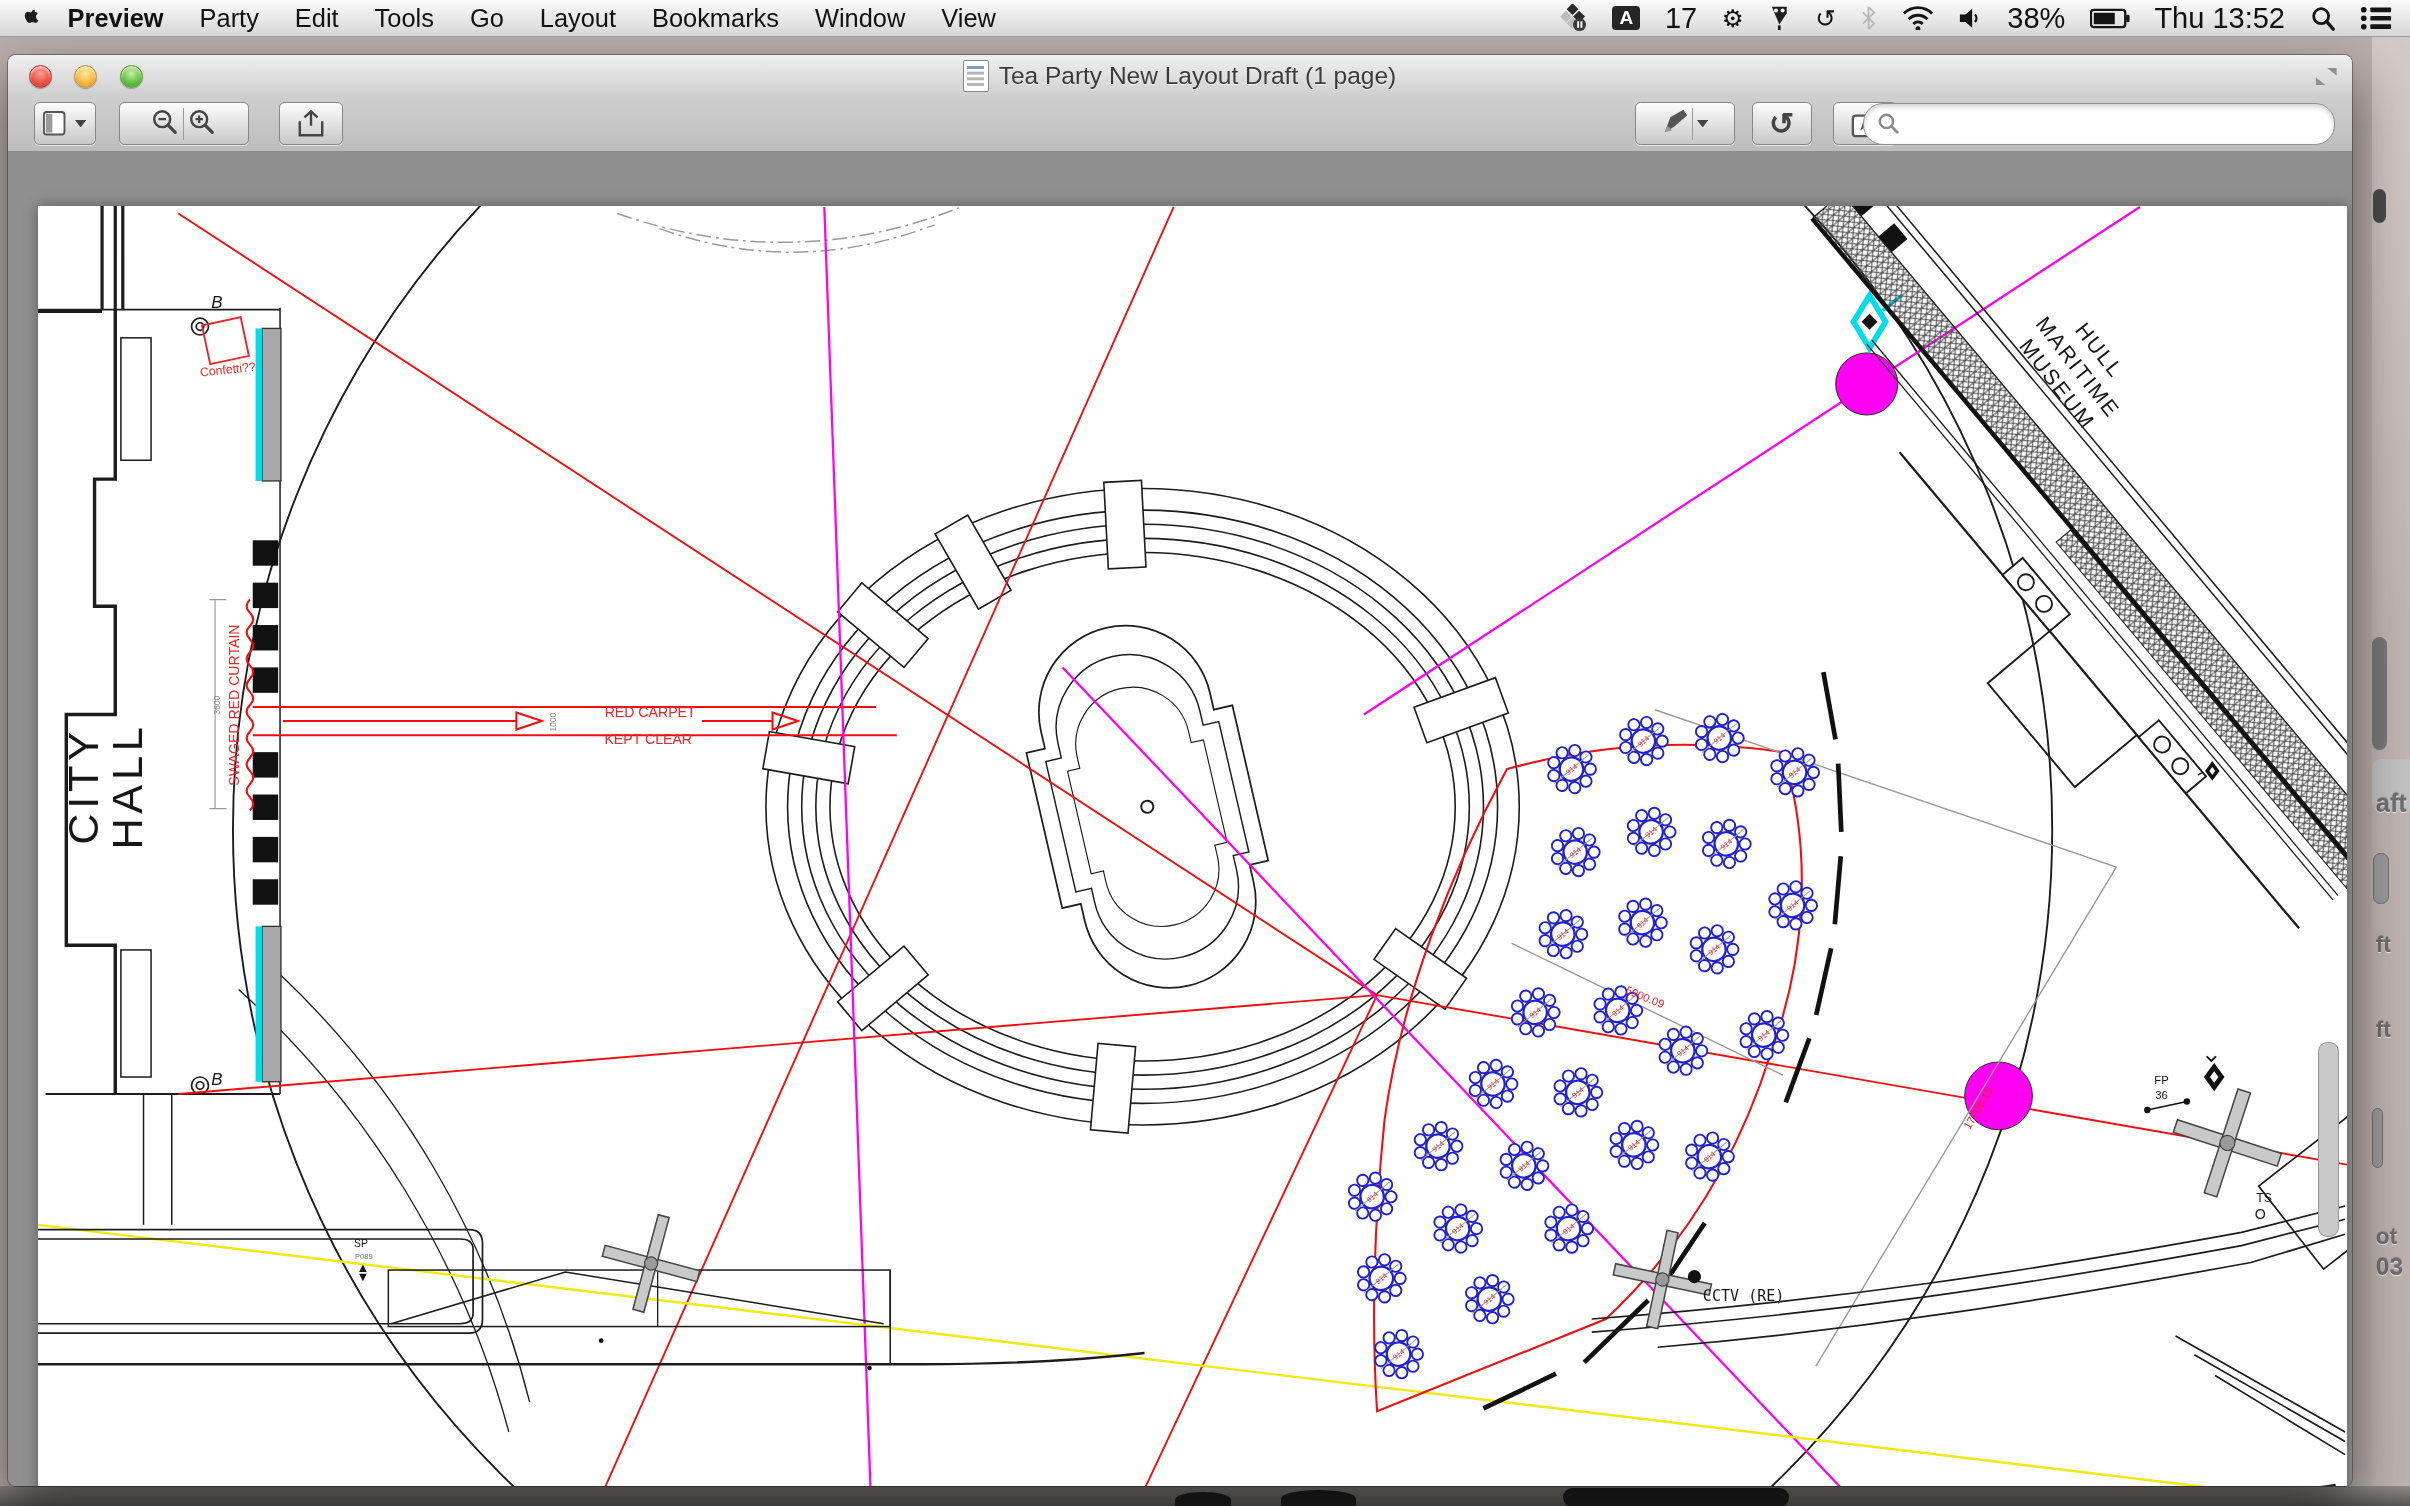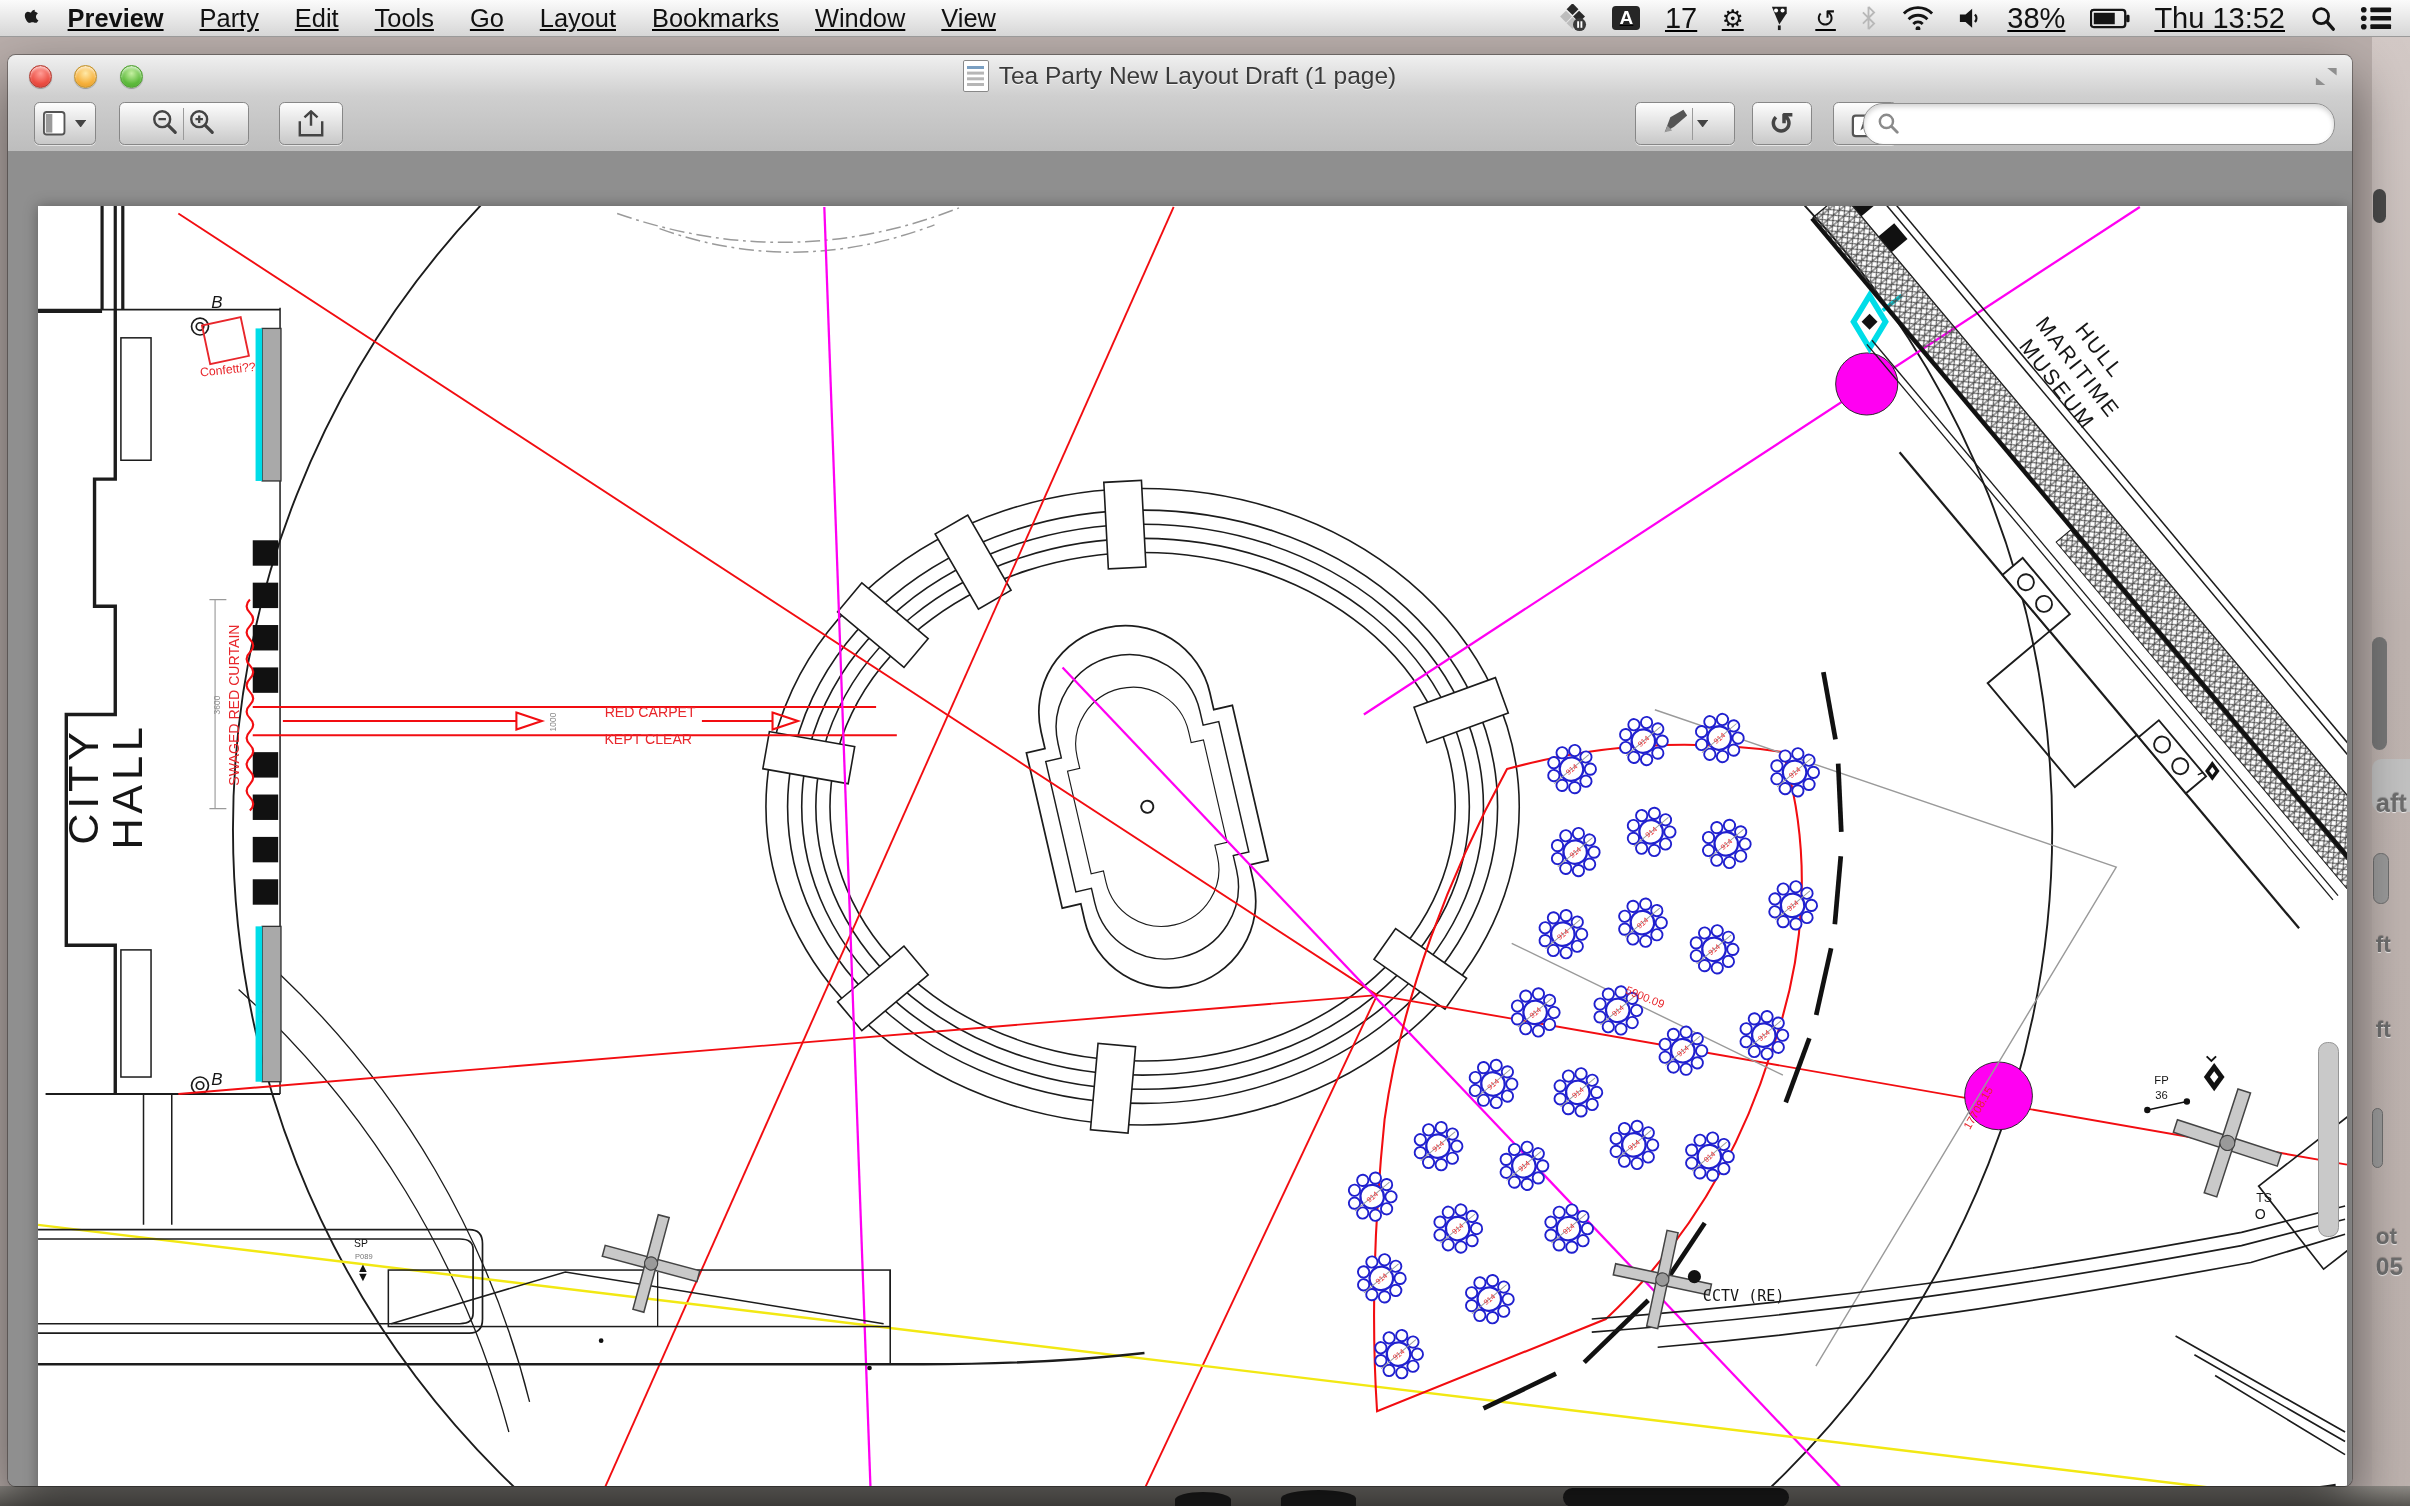--- a/index.html
+++ b/index.html
@@ -1,18 +1,18 @@
 <!DOCTYPE html>
 <html style="font-size:15px"><head>
 <meta charset="utf-8">
 <style>
   html,body{margin:0;padding:0;}
   body{width:2411px;height:1507px;overflow:hidden;background:#b9aeab;font-family:"Liberation Sans",sans-serif;position:relative;}
   
-  #menubar{position:absolute;left:0;top:0;width:2411px;height:36px;background:linear-gradient(#fbfbfb,#d6d6d6);border-bottom:1.9px solid #9a9a9a;display:flex;align-items:center;z-index:50;text-decoration:underline;}
+  #menubar{position:absolute;left:0;top:0;width:2411px;height:36px;background:linear-gradient(#fbfbfb,#d6d6d6);border-bottom:1.9px solid #9a9a9a;display:flex;align-items:center;z-index:50;}
   #menubar .apple{margin:0 26px 0 22.6px;}
   #menubar .mitem{font-size:25.4px;color:#111;margin-right:36px;white-space:nowrap;}
   #menubar .mitem.app{font-weight:bold;}
   #status{margin-left:auto;display:flex;align-items:center;gap:24.5px;padding-right:19px;}
   #status .stext{font-size:29px;color:#111;}
   #status svg,#menubar svg{display:block;}
   .adobe-badge{width:28px;height:24.5px;background:#262626;border-radius:3.8px;color:#fff;font-size:19px;font-weight:bold;display:flex;align-items:center;justify-content:center;}
   .glyph{font-size:24.5px;color:#111;}
   
   #window{position:absolute;left:7.5px;top:55px;width:2344px;height:1431px;border-radius:7.5px;background:#8f8f8f;box-shadow:0 24.5px 56px rgba(0,0,0,.55),0 0 0 0.9px rgba(0,0,0,.35);overflow:hidden;}
@@ -145,21 +145,21 @@
   <div class="dblob" style="left:0.9px;top:153px;width:13px;height:34px;background:#4a4a4a;"></div>
   <div class="dblob" style="left:0px;top:601px;width:15px;height:113px;background:#787878;"></div>
   <div class="dblob" style="left:0px;top:723px;width:56px;height:53px;background:#c2c2c2;border-radius:9.4px;"></div>
   <div class="dblob" style="left:0.9px;top:817px;width:14px;height:49px;background:#9b9b9b;border:0.9px solid #6f6f6f;"></div>
   <div class="dblob" style="left:0px;top:1072px;width:9.4px;height:58px;background:#9b9b9b;border:0.9px solid #6f6f6f;"></div>
   <div id="desk-labels">
       <div class="dlabel" style="top: 753px; font-size: 25.4px;">aft</div>
       <div class="dlabel" style="top: 896px; font-size: 22.6px;">ft</div>
       <div class="dlabel" style="top: 981px; font-size: 22.6px;">ft</div>
       <div class="dlabel" style="top: 1188px; font-size: 22.6px;">ot</div>
-      <div class="dlabel" style="top: 1217px; font-size: 24.5px;">05</div>
+      <div class="dlabel" style="top: 1217px; font-size: 24.5px;">03</div>
     </div>
 </div>
 
 <div id="dock">
   <div class="dockblob" style="left:1175px;top:5.6px;width:56px;height:15px;"></div>
   <div class="dockblob" style="left:1281px;top:3.8px;width:75px;height:17px;"></div>
   <div class="dockblob" style="left:1563px;top:1.9px;width:226px;height:19px;border-radius:9.4px;"></div>
 </div>
 
 <div id="window">

